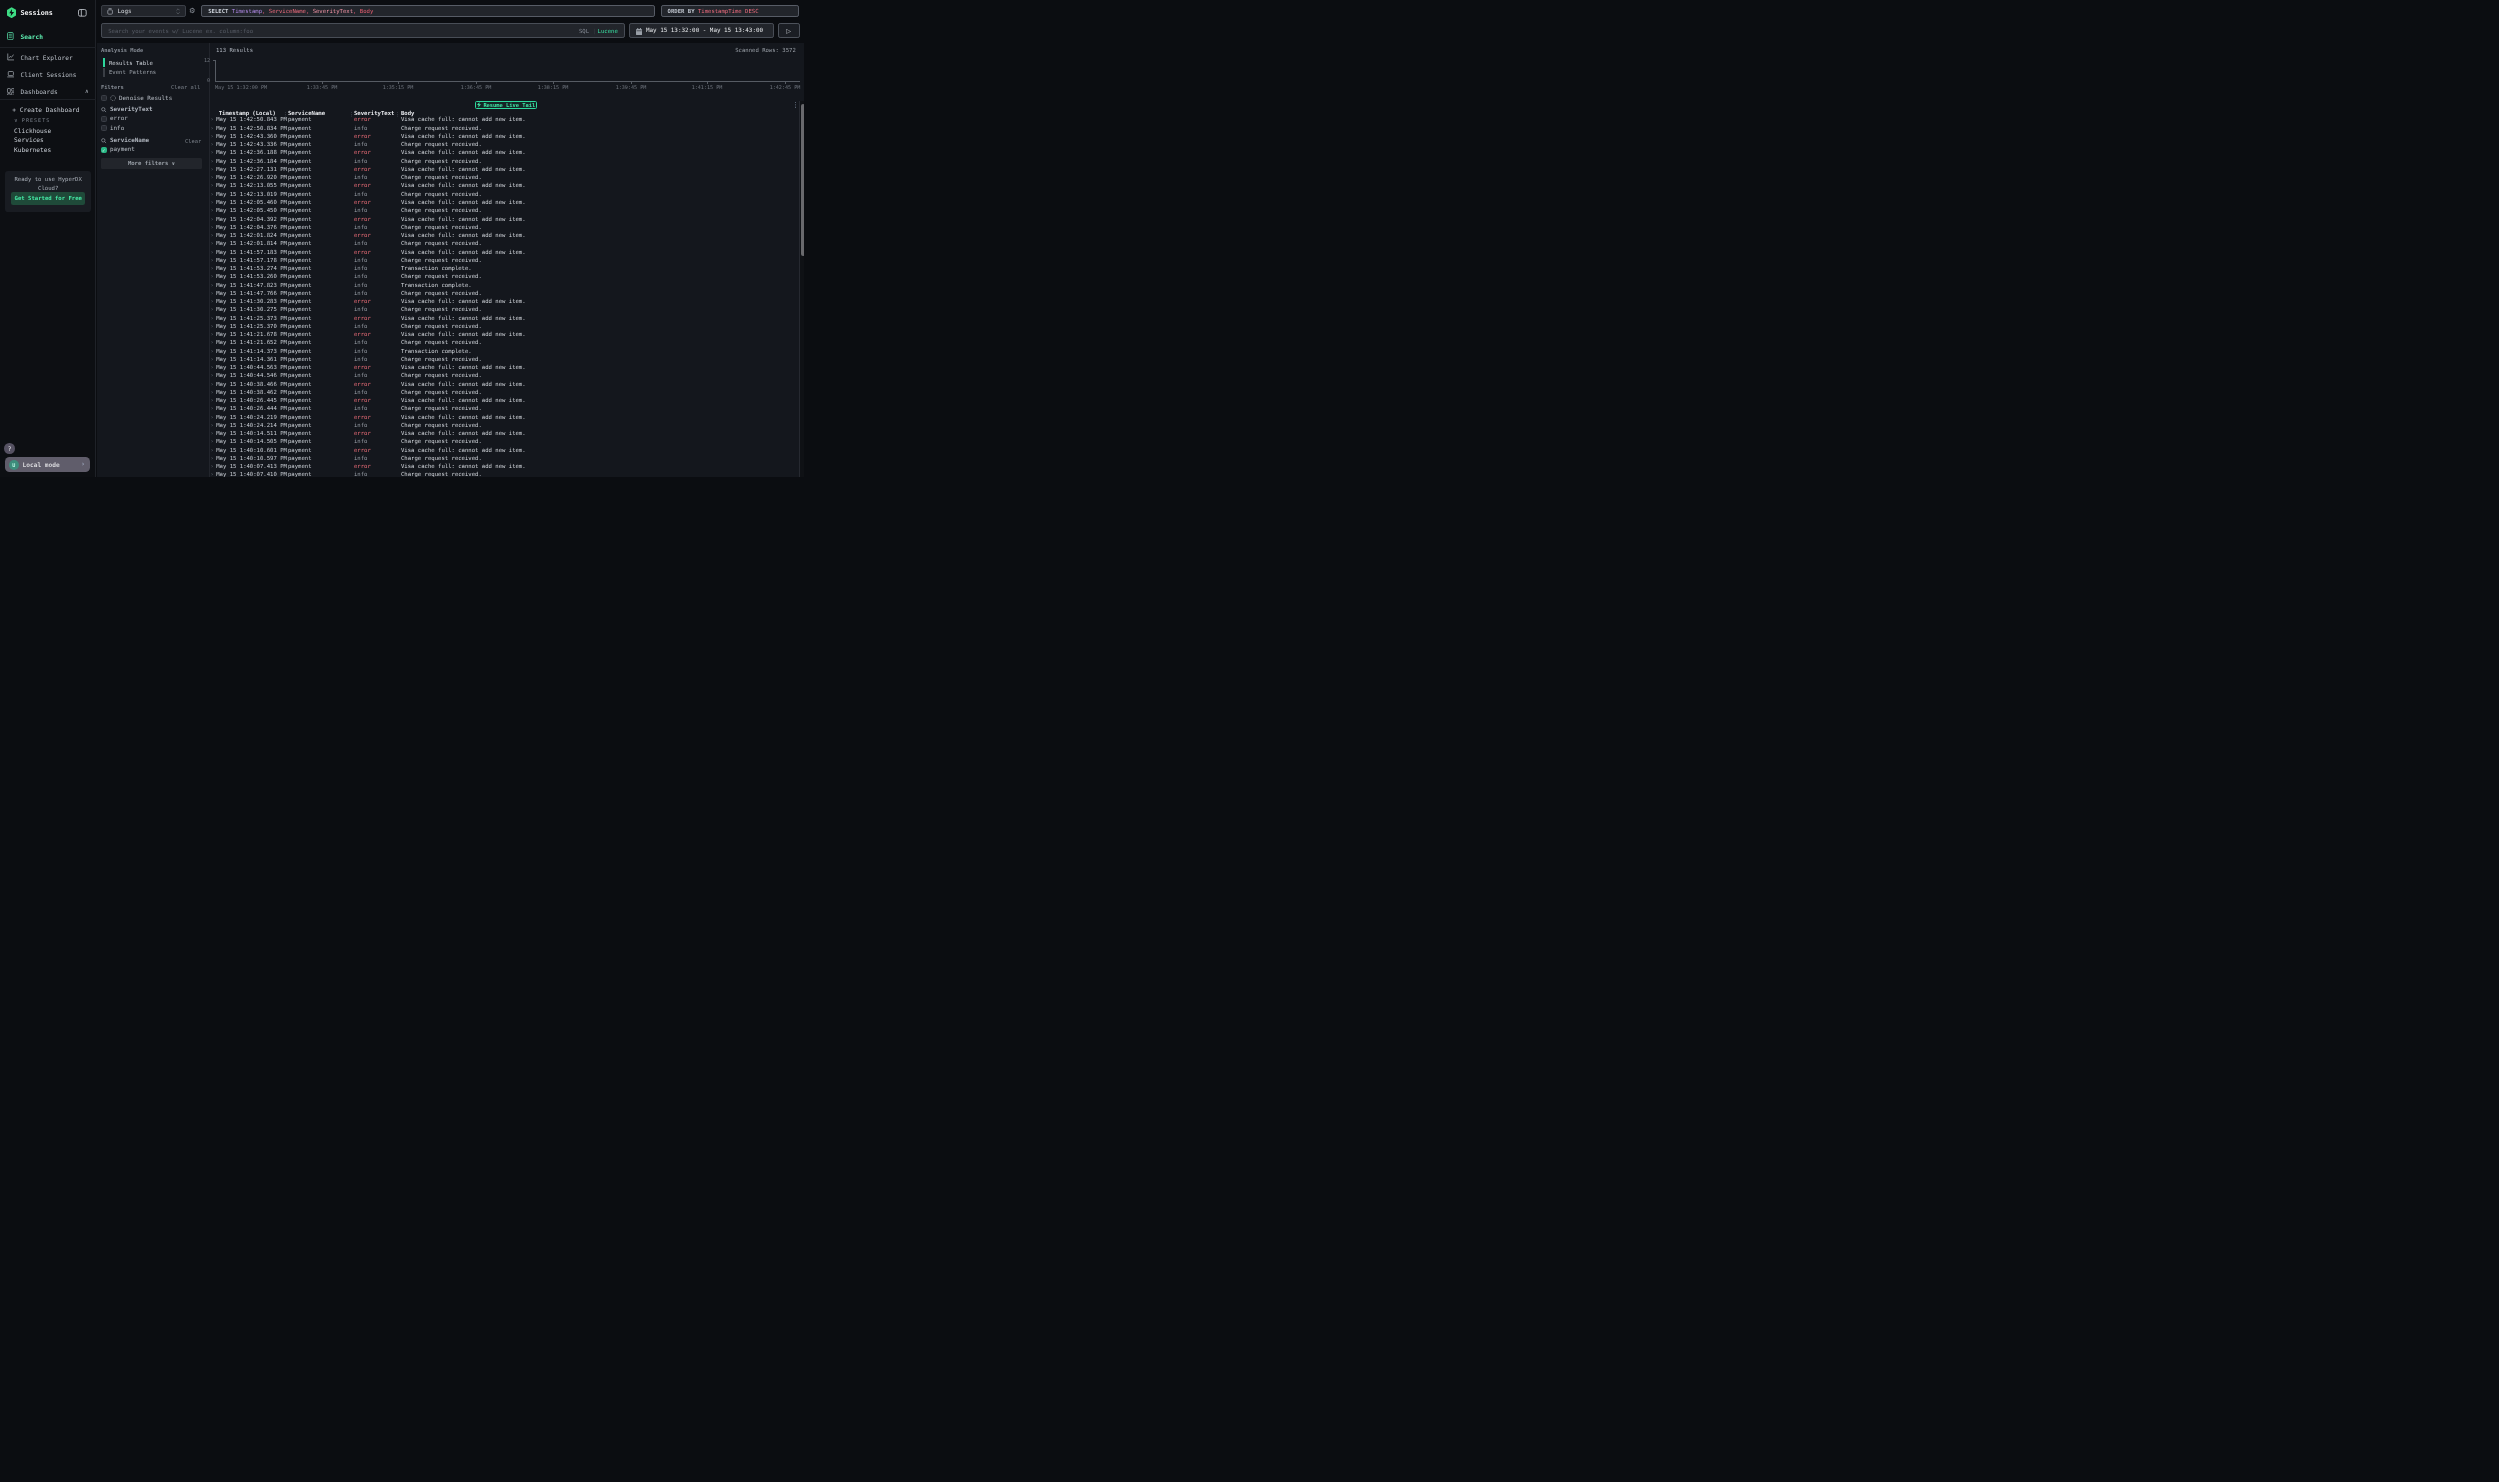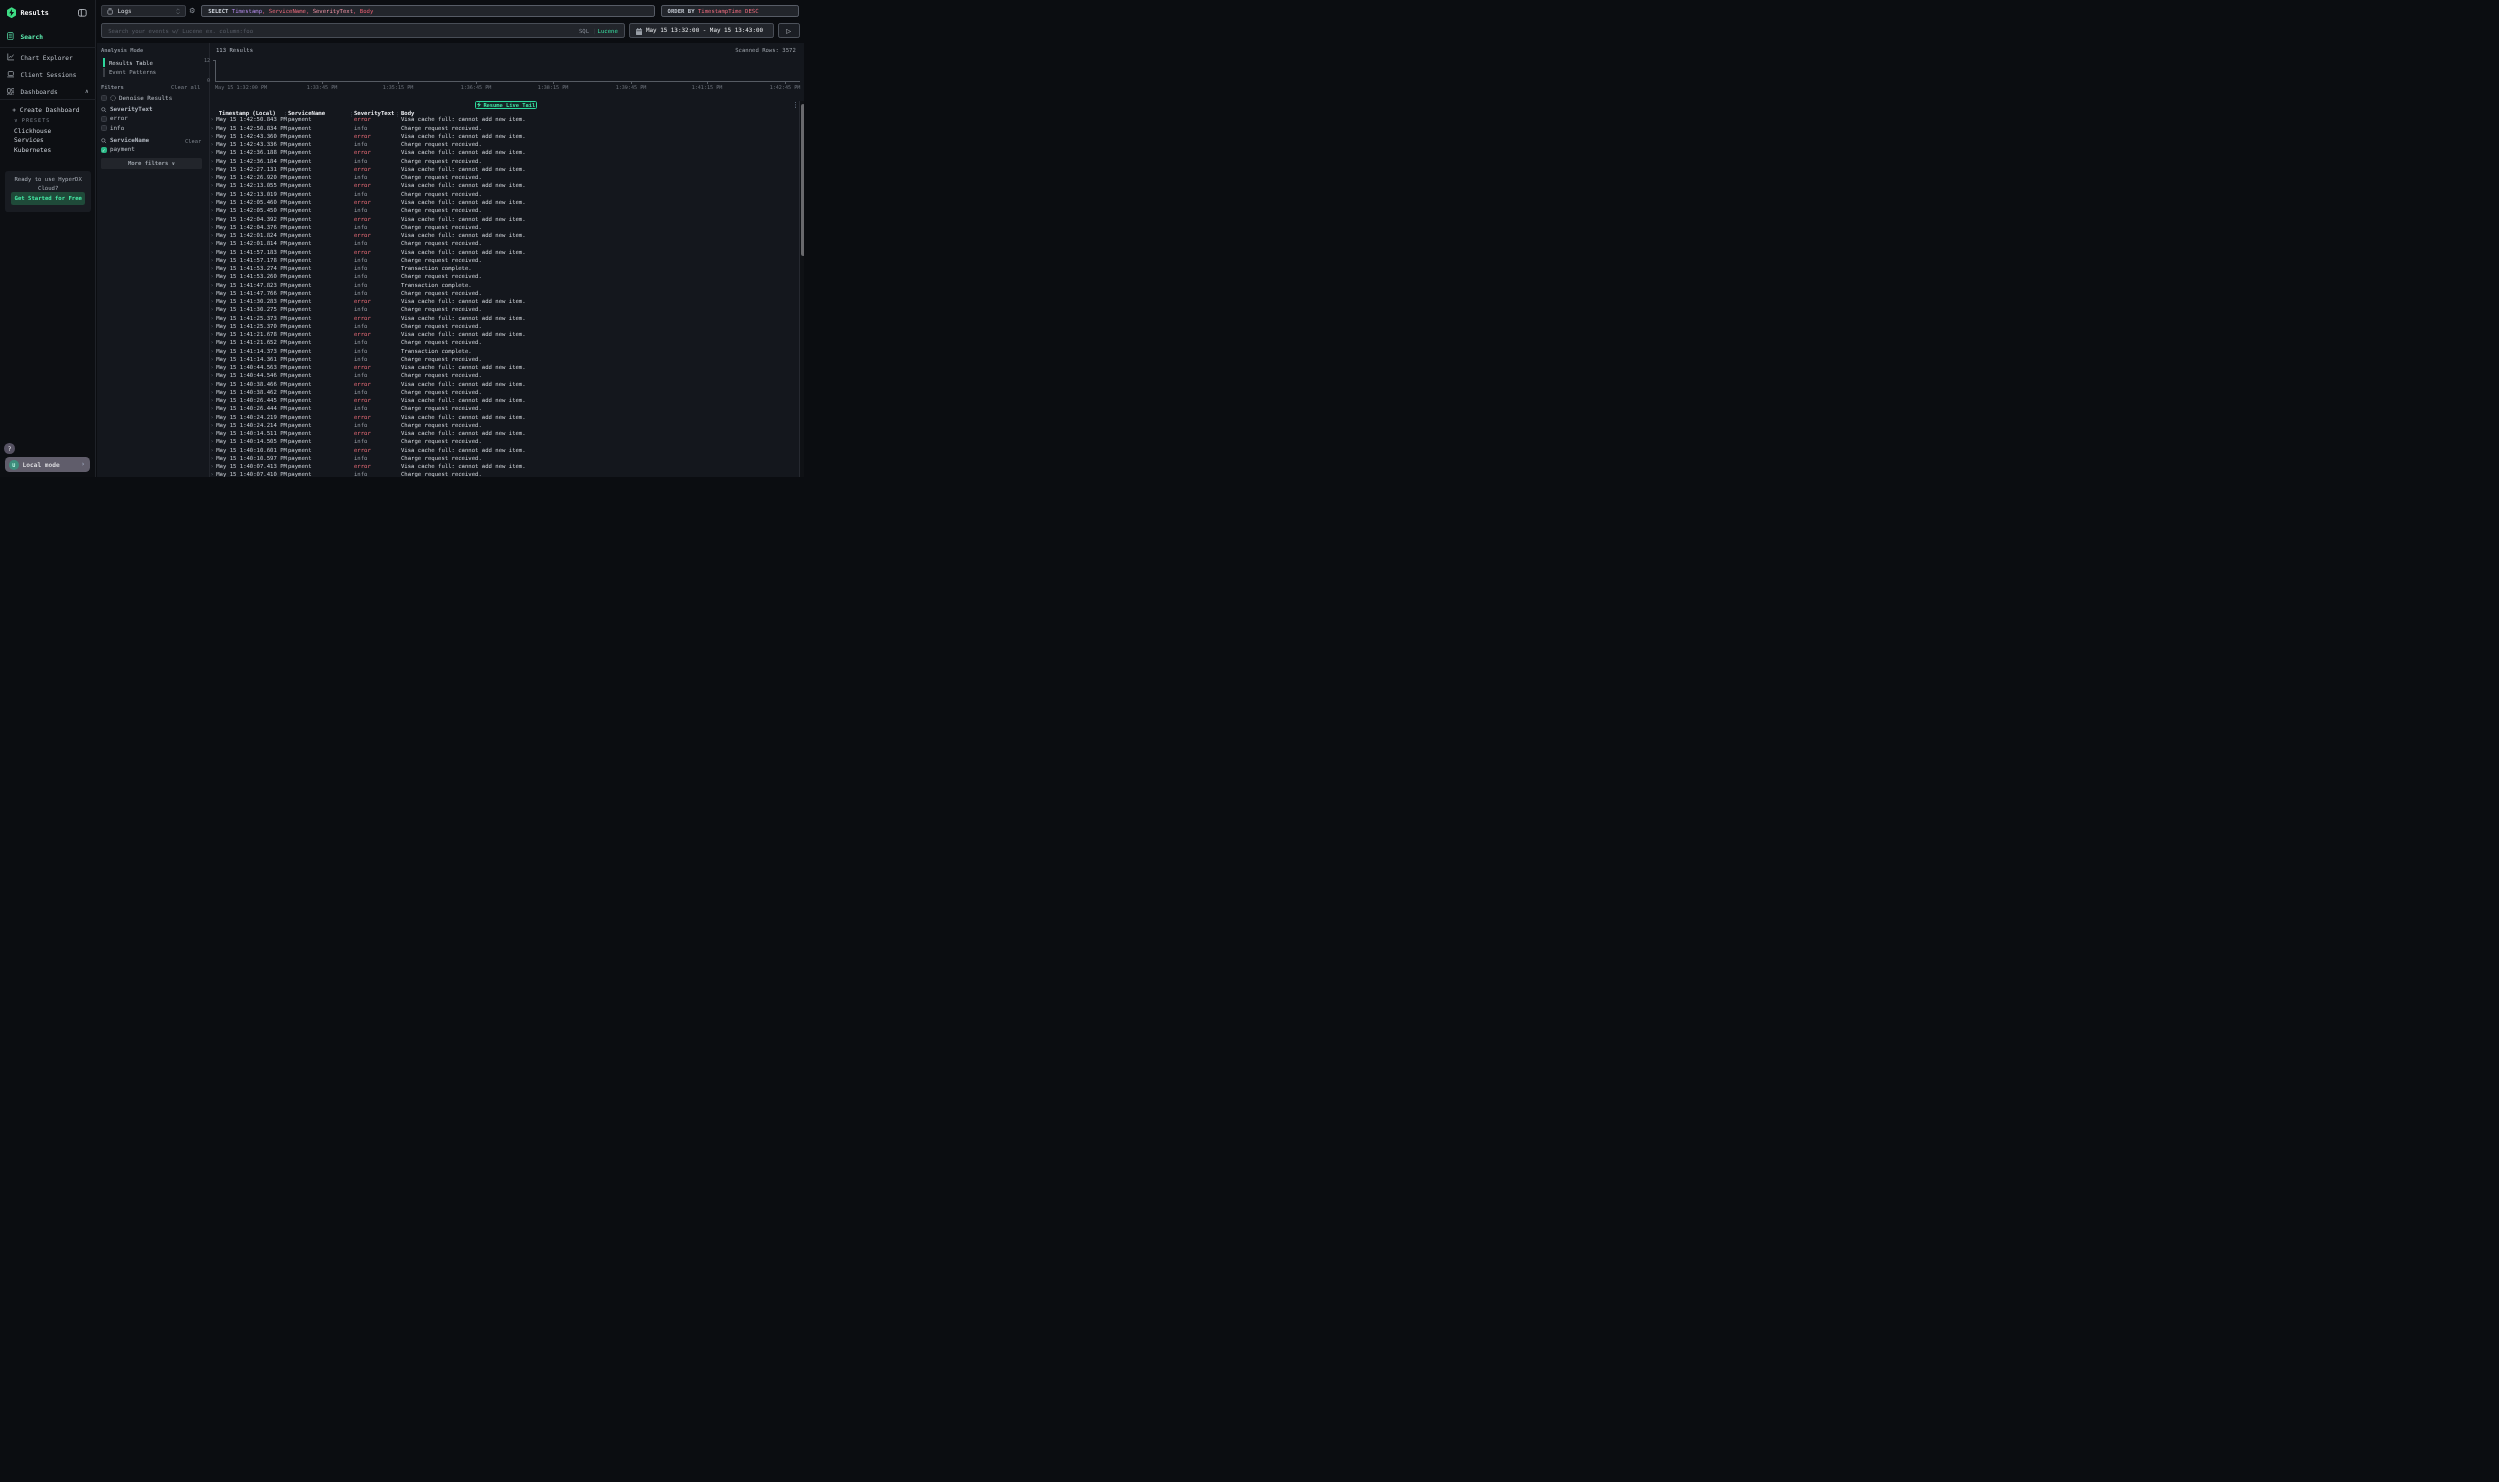--- a/index.html
+++ b/index.html
@@ -110,21 +110,21 @@
 
 <div class="page">
 
   <div class="sidebar">
     <span class="abs" style="left:7.2px;top:7.2px;">
       <svg width="9.2" height="11.3" viewBox="0 0 20 24">
         <polygon points="10,0 20,6 20,18 10,24 0,18 0,6" fill="#3ddc84"></polygon>
         <polygon points="11,4 5,13.5 9,13.5 8,20 15.5,10.5 10.5,10.5" fill="#0d0f13"></polygon>
       </svg>
     </span>
-    <span class="abs logo-text" style="left:20.5px;top:9.2px;">Results</span>
+    <span class="abs logo-text" style="left:20.5px;top:9.2px;">Sessions</span>
     <span class="abs" style="left:78px;top:9.2px;">
       <svg width="8.7" height="7.7" viewBox="0 0 17 15">
         <rect x="1" y="1" width="15" height="13" rx="3" fill="none" stroke="#c9ced5" stroke-width="1.6"></rect>
         <line x1="6.5" y1="1" x2="6.5" y2="14" stroke="#c9ced5" stroke-width="1.6"></line>
       </svg>
     </span>
 
     <div class="abs" style="left:0;top:30px;width:96px;height:14.4px;">
       <span class="abs" style="left:7.2px;top:1.5px;">
         <svg width="6.7" height="8.2" viewBox="0 0 13 16">

